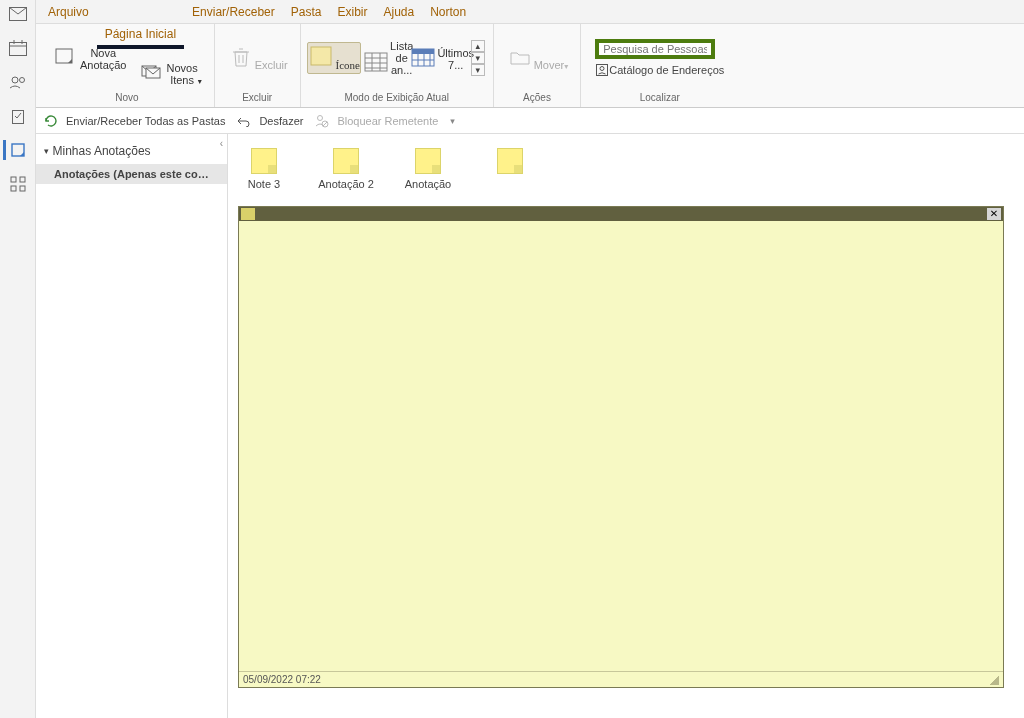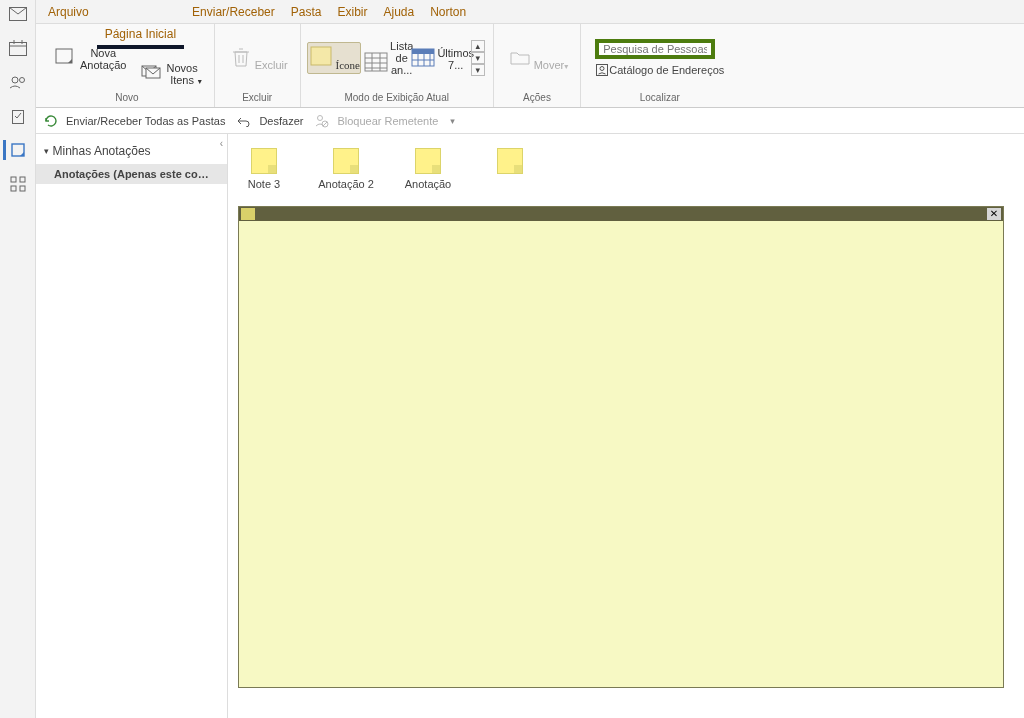--- a/index.html
+++ b/index.html
@@ -303,15 +303,19 @@
         <div class="note-label"></div>
       </div>
     </div>
 
     <div class="sticky-window">
       <div class="sticky-title">
         <div class="sticky-title-left"></div>
         <div class="sticky-close">✕</div>
       </div>
       <div class="sticky-body"></div>
+      <div class="sticky-footer">
+        <span>05/09/2022 07:22</span>
+        <div class="resize-grip"></div>
+      </div>
     </div>
   </div>
 </div>
 
 </body></html>

